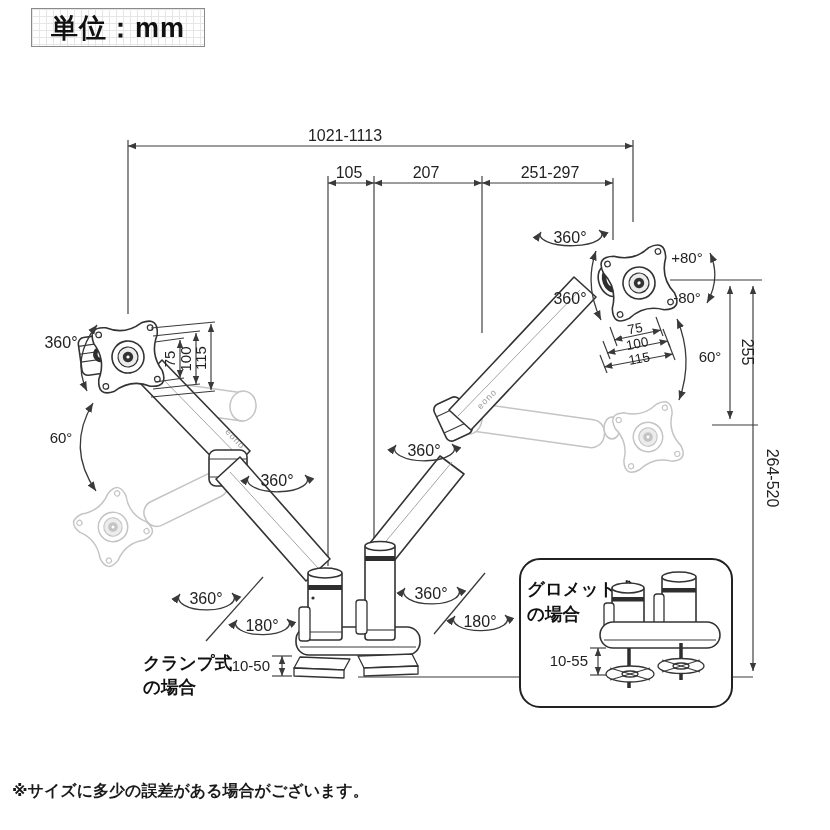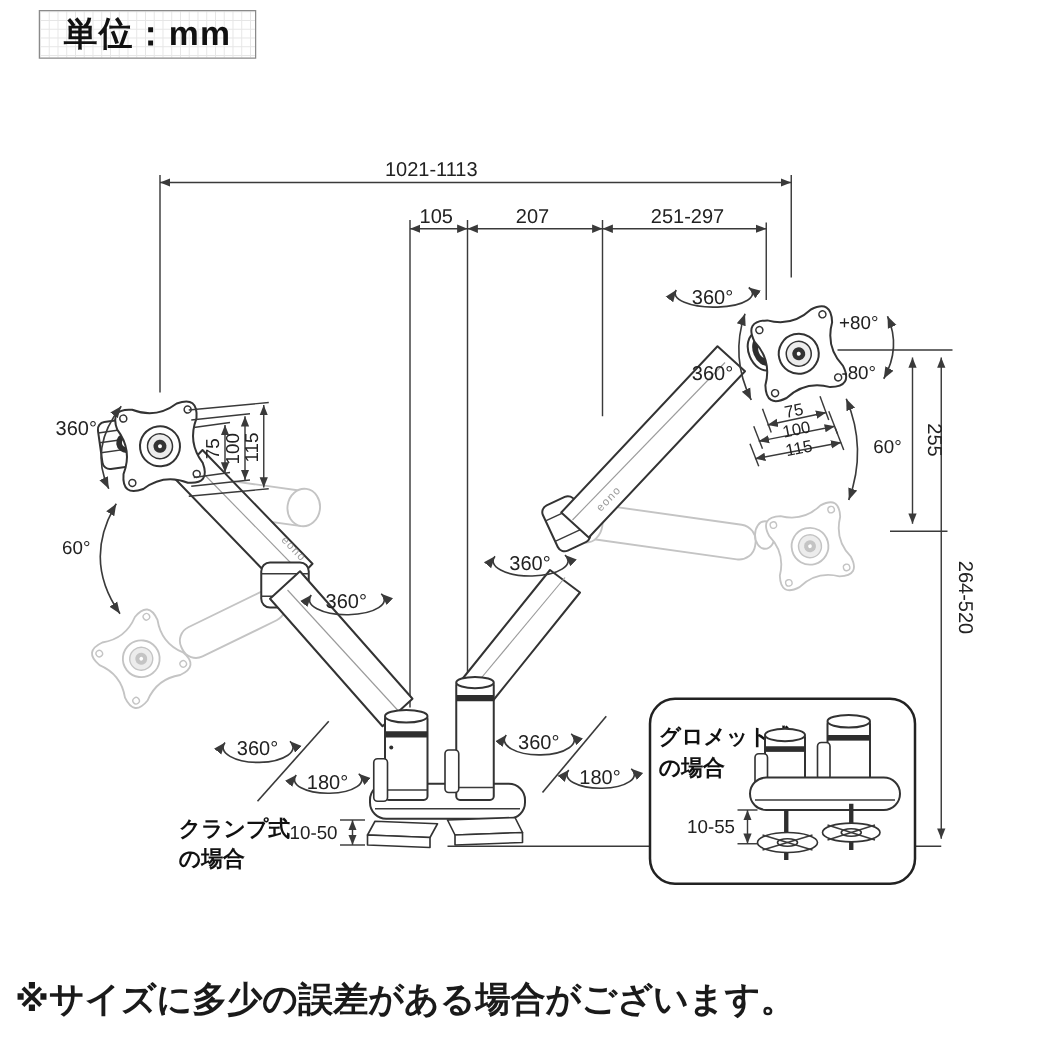--- a/index.html
+++ b/index.html
@@ -1,24 +1,24 @@
 <!DOCTYPE html>
 <html><head>
 <meta charset="utf-8">
 <style>
   html,body{margin:0;padding:0;background:#fff;}
   #stage{position:relative;width:830px;height:830px;background:#fff;overflow:hidden;
          font-family:"Liberation Sans","DejaVu Sans",sans-serif;}
   #unitbox{position:absolute;left:31px;top:8px;width:172px;height:37px;
-    border:1px solid #8a8a8a;display:flex;align-items:flex-start;justify-content:center;
+    border:1px solid #8a8a8a;display:flex;align-items:center;justify-content:center;
     font-size:27px;font-weight:600;color:#111;letter-spacing:1px;
     background-image:linear-gradient(#e6e6e6 1px,transparent 1px),
                      linear-gradient(90deg,#e6e6e6 1px,transparent 1px);
     background-size:7px 7px;}
-  #note{position:absolute;left:12px;top:781px;font-size:28px;font-weight:600;color:#1a1a1a;}
+  #note{position:absolute;left:12px;top:781px;font-size:16px;font-weight:600;color:#1a1a1a;}
   svg{position:absolute;left:0;top:0;}
   text{font-family:"Liberation Sans","DejaVu Sans",sans-serif;fill:#222;}
   .d16{font-size:16px}.d15{font-size:15px}.d13{font-size:13.5px}
   .jp{font-size:17.5px;font-weight:600;fill:#111}
   .brand{font-size:9px;fill:#9a9a9a;letter-spacing:1px}
   .ln{stroke:#333;fill:#fff;stroke-width:1.6;stroke-linejoin:round}
   .lnf{stroke:#333;fill:#fff;stroke-width:1.3;stroke-linejoin:round}
   .dk{fill:#2e2e2e;stroke:none}
   .dim{stroke:#3a3a3a;stroke-width:1.15;fill:none}
   .gh{stroke:#c4c4c4;fill:#fff;stroke-width:1.5;stroke-linejoin:round}

